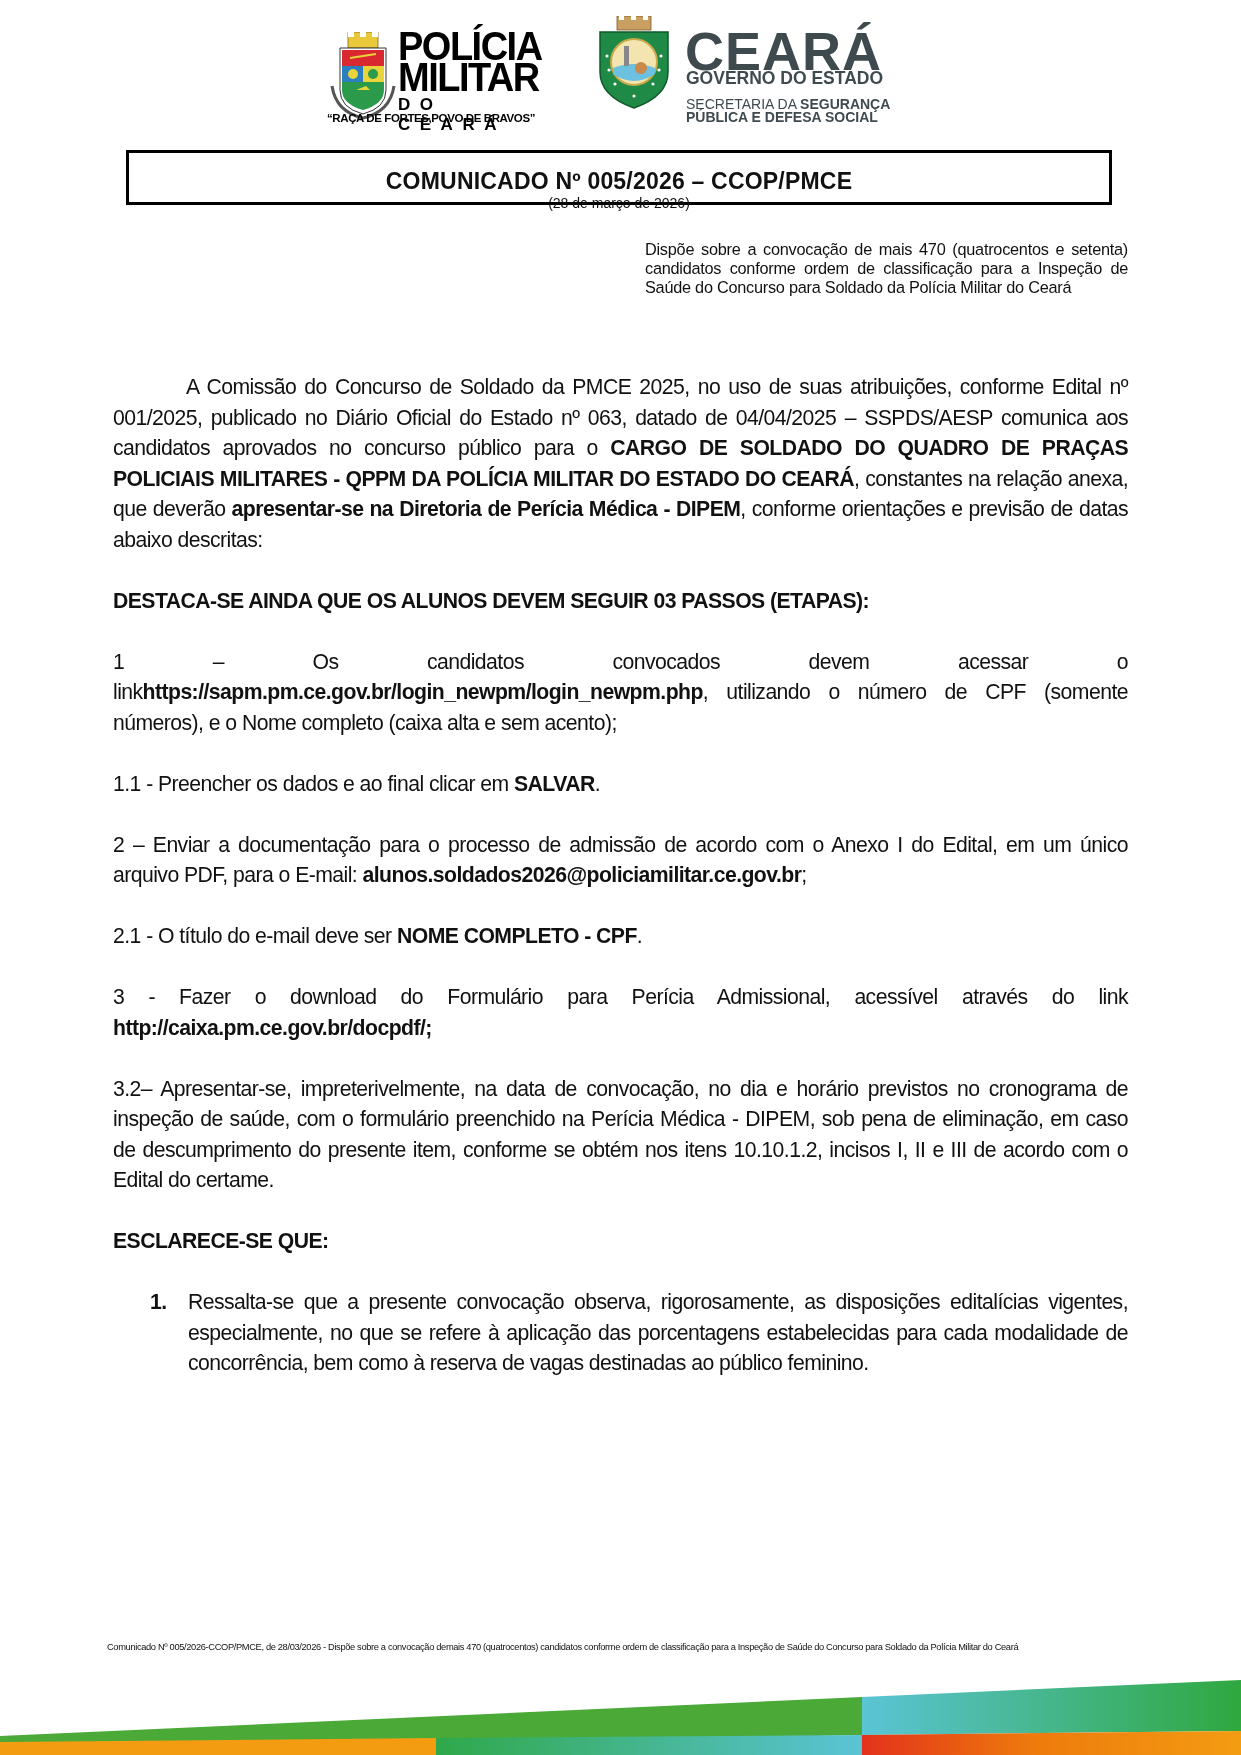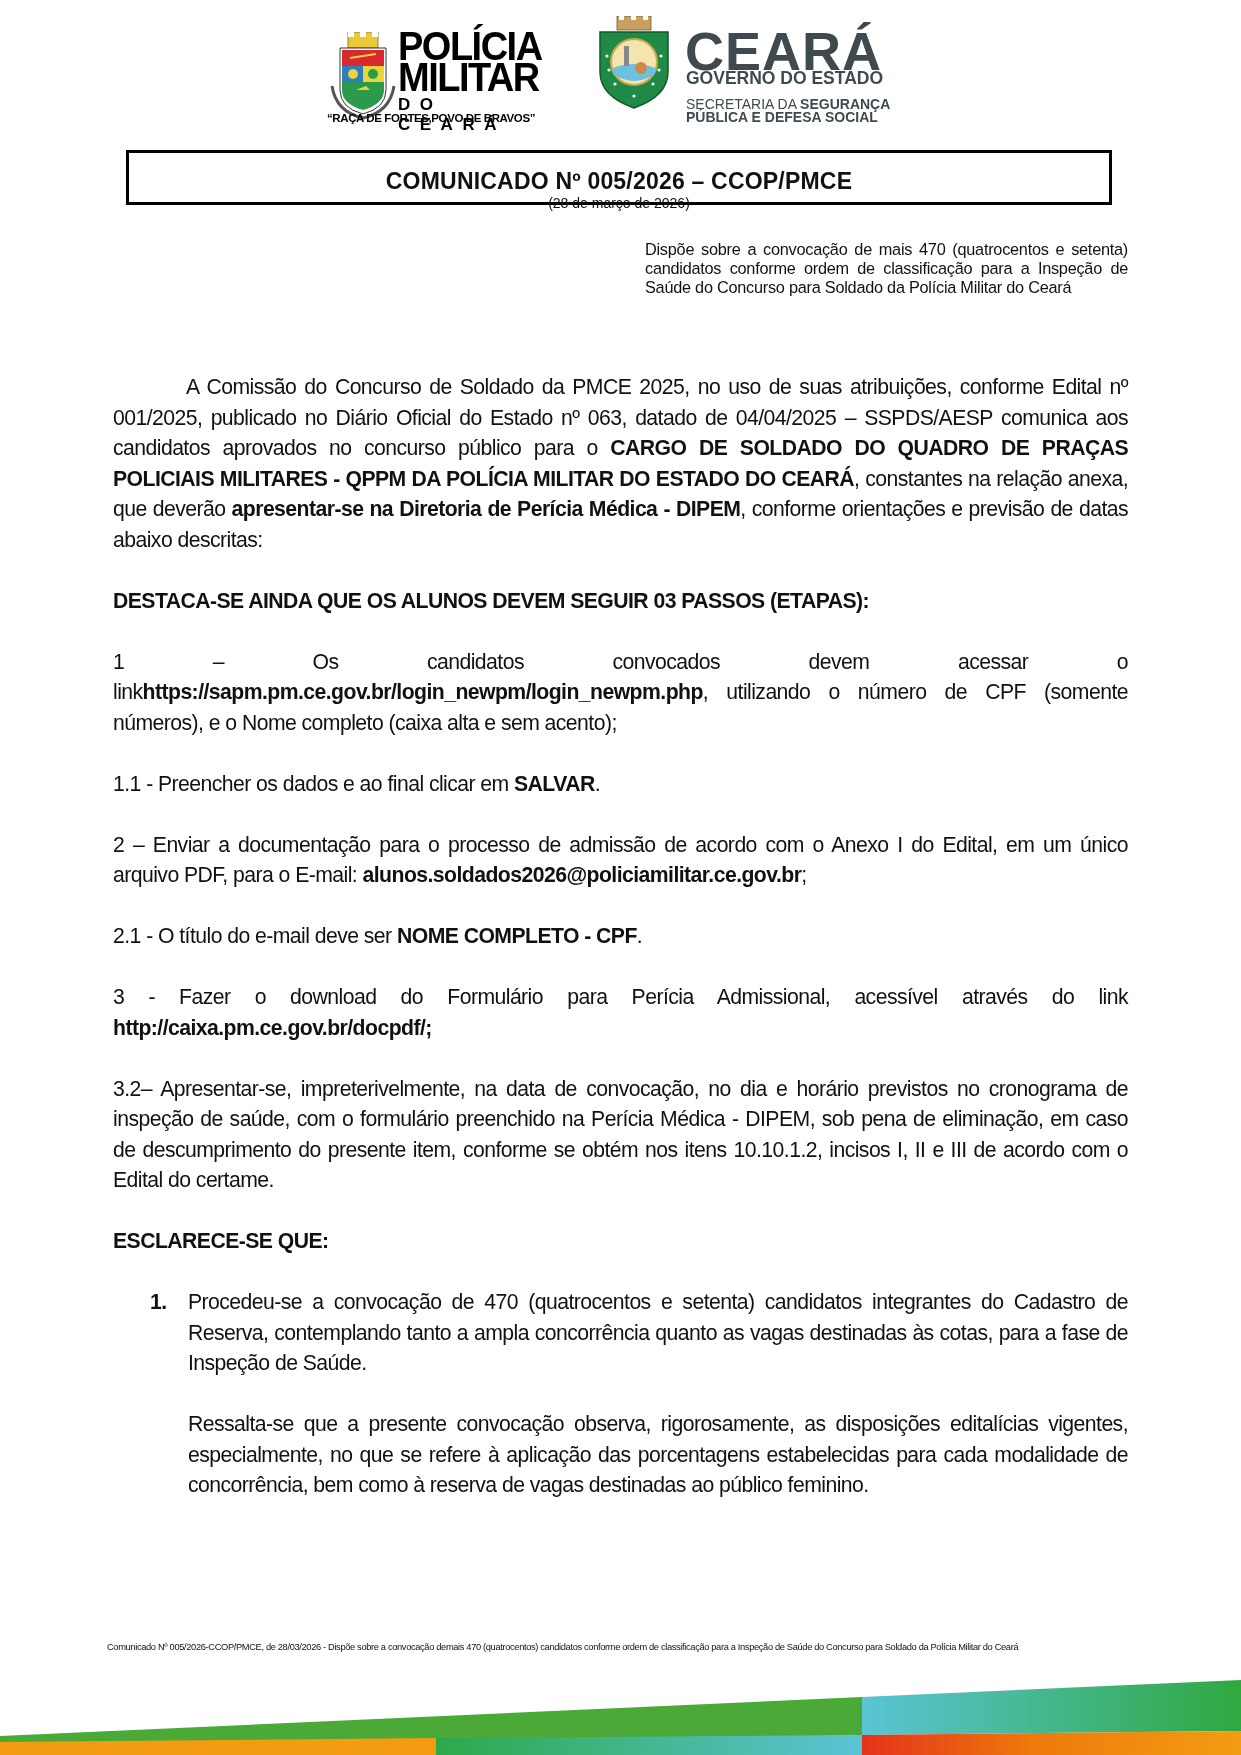--- a/index.html
+++ b/index.html
@@ -123,21 +123,20 @@
   <p><span>3 - Fazer o download do Formulário para Perícia Admissional, acessível através do link </span><b>http://caixa.pm.ce.gov.br/docpdf/;</b></p>
 
 
   <p>3.2– Apresentar-se, impreterivelmente, na data de convocação, no dia e horário previstos no cronograma de inspeção de saúde, com o formulário preenchido na Perícia Médica - DIPEM, sob pena de eliminação, em caso de descumprimento do presente item, conforme se obtém nos itens 10.10.1.2, incisos I, II e III de acordo com o Edital do certame.</p>
 
   <p><b>ESCLARECE-SE QUE:</b></p>
 
   <div class="list">
     <div class="list-item">
       <span class="list-num">1.</span>
-      <p>Procedeu-se a convocação de 470 (quatrocentos e setenta) candidatos integrantes do Cadastro de Reserva, contemplando tanto a ampla concorrência quanto as vagas destinadas às cotas, para a fase de Inspeção de Saúde.</p>
       <p>Ressalta-se que a presente convocação observa, rigorosamente, as disposições editalícias vigentes, especialmente, no que se refere à aplicação das porcentagens estabelecidas para cada modalidade de concorrência, bem como à reserva de vagas destinadas ao público feminino.</p>
     </div>
   </div>
 </div>
 
 <div class="footer-note">Comunicado Nº 005/2026-CCOP/PMCE, de 28/03/2026 - Dispõe sobre a convocação demais 470 (quatrocentos) candidatos conforme ordem de classificação para a Inspeção de Saúde do Concurso para Soldado da Polícia Militar do Ceará</div>
 
 <svg class="footer-band" viewBox="0 0 1241 95" preserveAspectRatio="none">
   <defs>
     <linearGradient id="gTeal" x1="0" x2="1" y1="0" y2="0">

